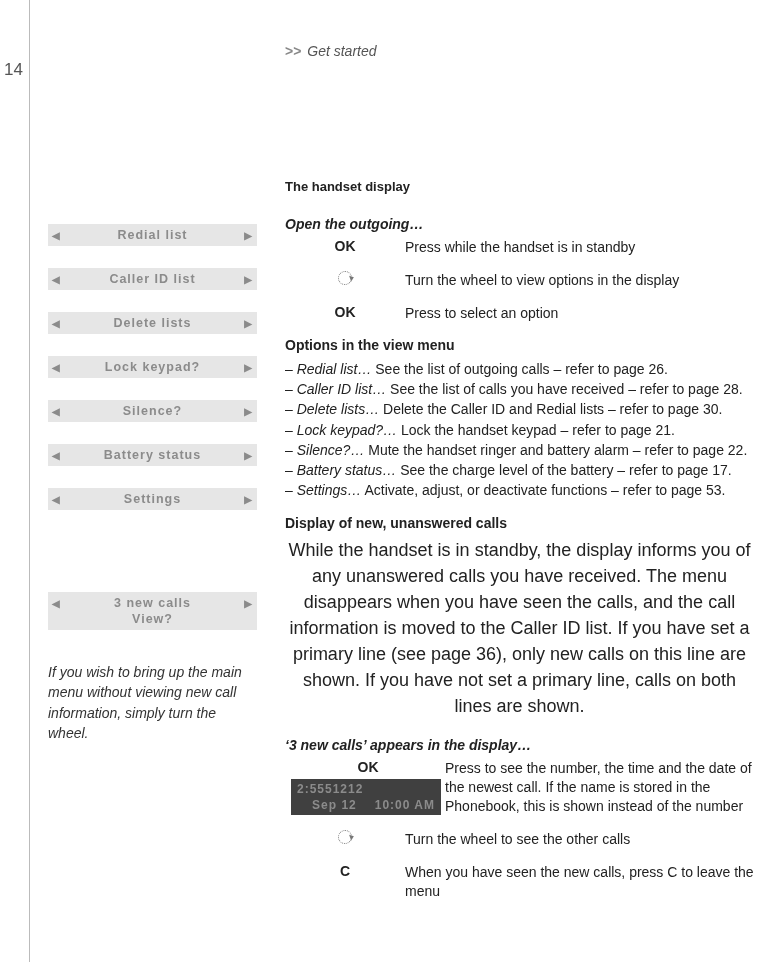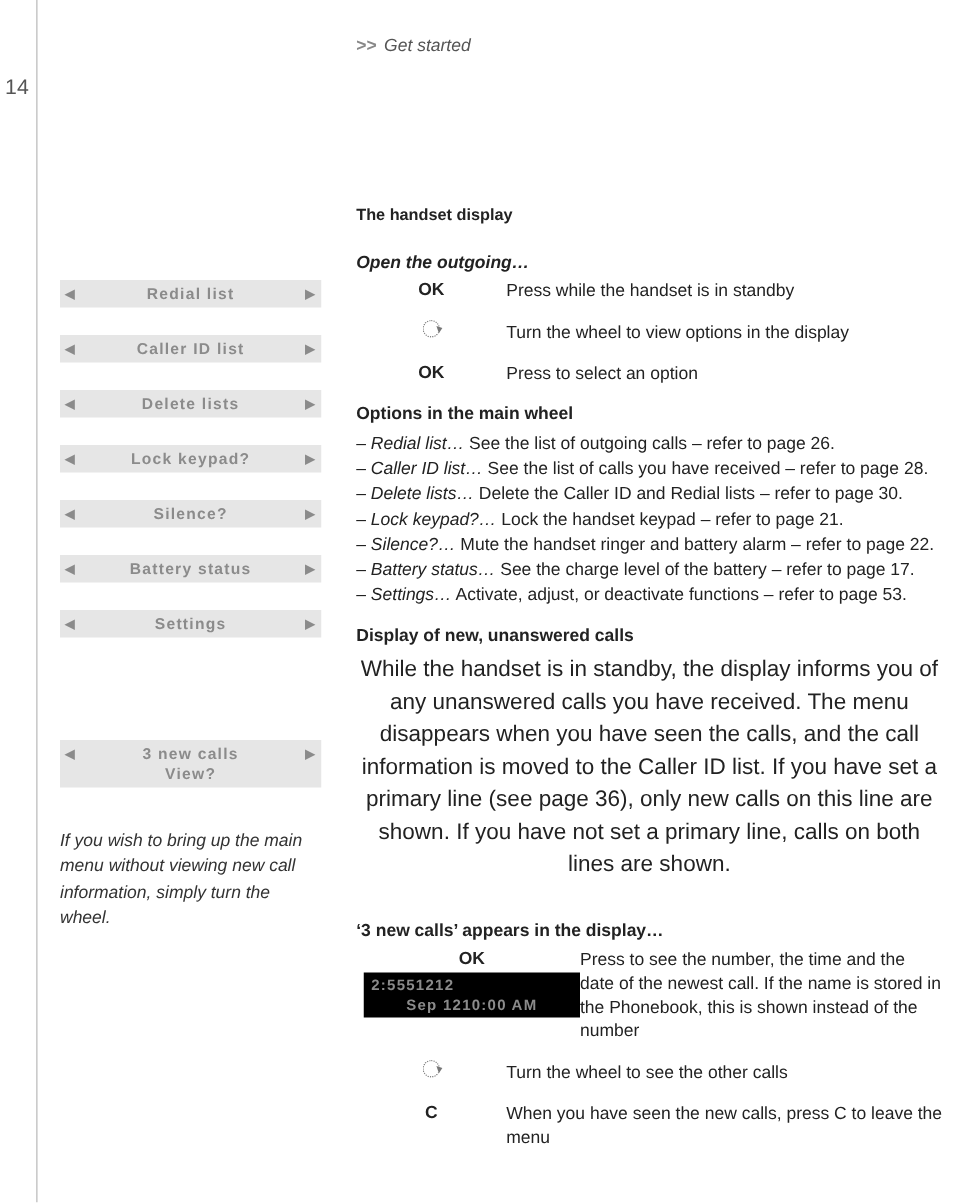--- a/index.html
+++ b/index.html
@@ -1,34 +1,34 @@
 <!DOCTYPE html>
 <html><head>
 <meta charset="utf-8">
 <style>
   * { box-sizing: border-box; margin: 0; padding: 0; }
   html, body { width: 774px; height: 962px; background: #fff; font-family: Arial, Helvetica, sans-serif; color: #222; }
   .page { display: flex; width: 100%; height: 100%; }
   .page-number-gutter { flex: 0 0 30px; border-right: 1px solid #bbb; padding-top: 60px; text-align: right; padding-right: 6px; font-size: 17px; color: #555; }
   .content { flex: 1; display: flex; }
   .sidebar { flex: 0 0 245px; padding-top: 224px; padding-left: 18px; padding-right: 18px; }
-  .main { flex: 1; padding-top: 28px; padding-right: 20px; padding-left: 10px; }
+  .main { flex: 1; padding-top: 43px; padding-right: 20px; padding-left: 10px; }
   .breadcrumb { font-size: 14px; font-style: italic; color: #555; margin-bottom: 120px; }
   .breadcrumb .arrow { color: #888; font-weight: bold; font-style: normal; margin-right: 2px;}
   h2.section-title { font-size: 13px; font-weight: bold; margin-bottom: 22px; }
   .subheading { font-style: italic; font-weight: bold; font-size: 14px; margin-bottom: 6px; }
   .step-row { display: flex; margin-bottom: 14px; }
   .step-key { flex: 0 0 120px; text-align: center; font-size: 14px; }
   .step-key.bold { font-weight: bold; }
   .step-desc { flex: 1; font-size: 14px; line-height: 1.35; }
   .options-heading { font-weight: bold; font-size: 14px; margin-top: 14px; margin-bottom: 6px; }
   .option-line { font-size: 14px; line-height: 1.45; }
   .option-line .label { font-style: italic; }
   .paragraph { font-size: 18px; line-height: 1.45; margin-bottom: 2px; text-align: center; }
-  .subheading2 { font-weight: bold; font-size: 14px; margin-top: 32px; margin-bottom: 6px; }
+  .subheading2 { font-style: italic; font-weight: bold; font-size: 14px; margin-top: 18px; margin-bottom: 6px; }
 
   
   .lcd-item {
     background: #e6e6e6;
     height: 22px;
     display: flex;
     align-items: center;
     justify-content: space-between;
     margin-bottom: 22px;
     font-size: 12.5px;
@@ -50,29 +50,29 @@
     display: inline-block; position: relative;
   }
   .wheel-icon::after {
     content: ""; position: absolute; right: -3px; top: 3px;
     border-left: 4px solid #777; border-top: 3px solid transparent; border-bottom: 3px solid transparent;
     transform: rotate(-20deg);
   }
 
   
   .lcd-detail {
-    background: #000000;
-    width: 173px;
+    background: #404040;
+    width: 150px;
     font-size: 12px;
     font-weight: bold;
     letter-spacing: 1px;
     color: #8b8b8b;
     padding: 3px 6px;
   }
-  .lcd-detail .line2 { display: flex; justify-content: center; margin-top: 2px;}
+  .lcd-detail .line2 { display: flex; justify-content: flex-end; margin-top: 2px; gap: 18px;}
   .step-row.detail .step-key { flex: 0 0 160px; text-align: left; padding-left: 6px;}
   .step-row.after-detail .step-key { flex:0 0 120px; text-align:center; }
 
   .options-block { margin-bottom: 14px; }
 </style>
 </head>
 <body>
 
 <div class="page">
   <div class="page-number-gutter">14</div>
@@ -148,21 +148,21 @@
         <div class="step-key">
           <span class="wheel-icon"></span>
         </div>
         <div class="step-desc">Turn the wheel to view options in the display</div>
       </div>
       <div class="step-row">
         <div class="step-key bold">OK</div>
         <div class="step-desc">Press to select an option</div>
       </div>
 
-      <div class="options-heading">Options in the main wheel</div>
+      <div class="options-heading">Options in the view menu</div>
       <div class="options-block">
         <div class="option-line">– <span class="label">Redial list…</span> <span>See the list of outgoing calls – refer to page 26.</span></div>
         <div class="option-line">– <span class="label">Caller ID list…</span> <span>See the list of calls you have received – refer to page 28.</span></div>
         <div class="option-line">– <span class="label">Delete lists…</span> <span>Delete the Caller ID and Redial lists – refer to page 30.</span></div>
         <div class="option-line">– <span class="label">Lock keypad?…</span> <span>Lock the handset keypad – refer to page 21.</span></div>
         <div class="option-line">– <span class="label">Silence?…</span> <span>Mute the handset ringer and battery alarm – refer to page 22.</span></div>
         <div class="option-line">– <span class="label">Battery status…</span> <span>See the charge level of the battery – refer to page 17.</span></div>
         <div class="option-line">– <span class="label">Settings…</span> <span>Activate, adjust, or deactivate functions – refer to page 53.</span></div>
       </div>
 

